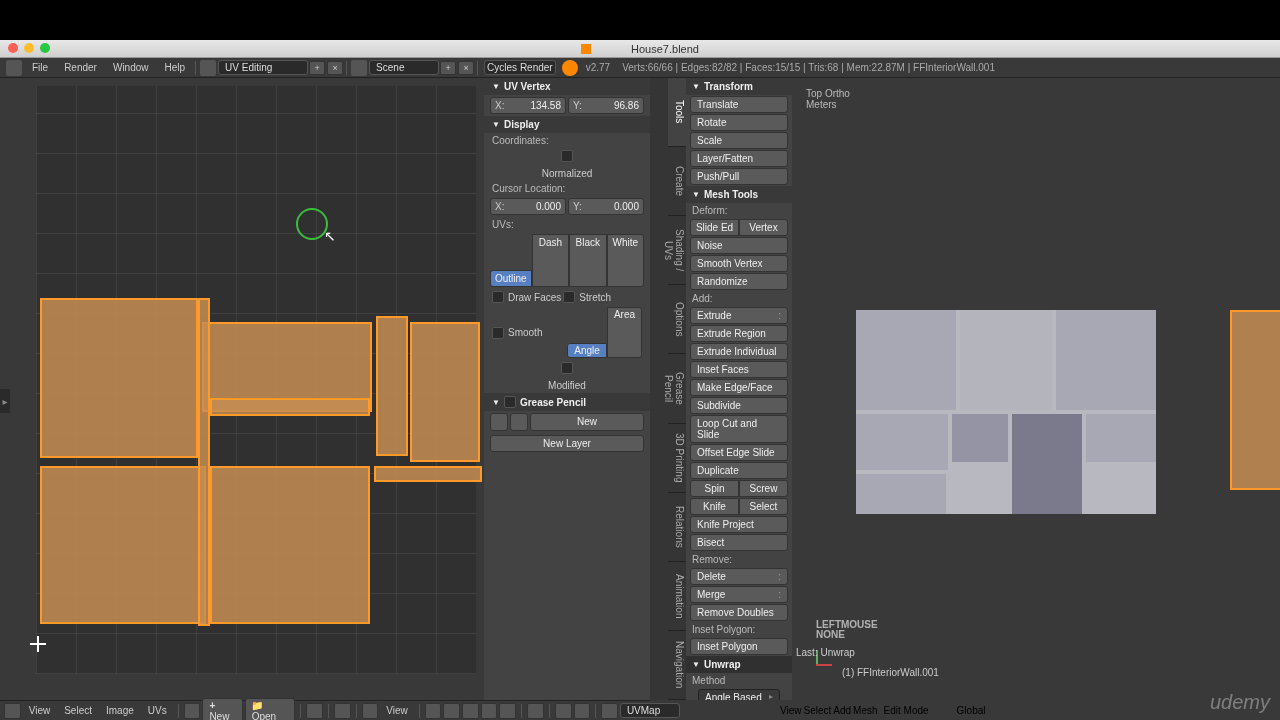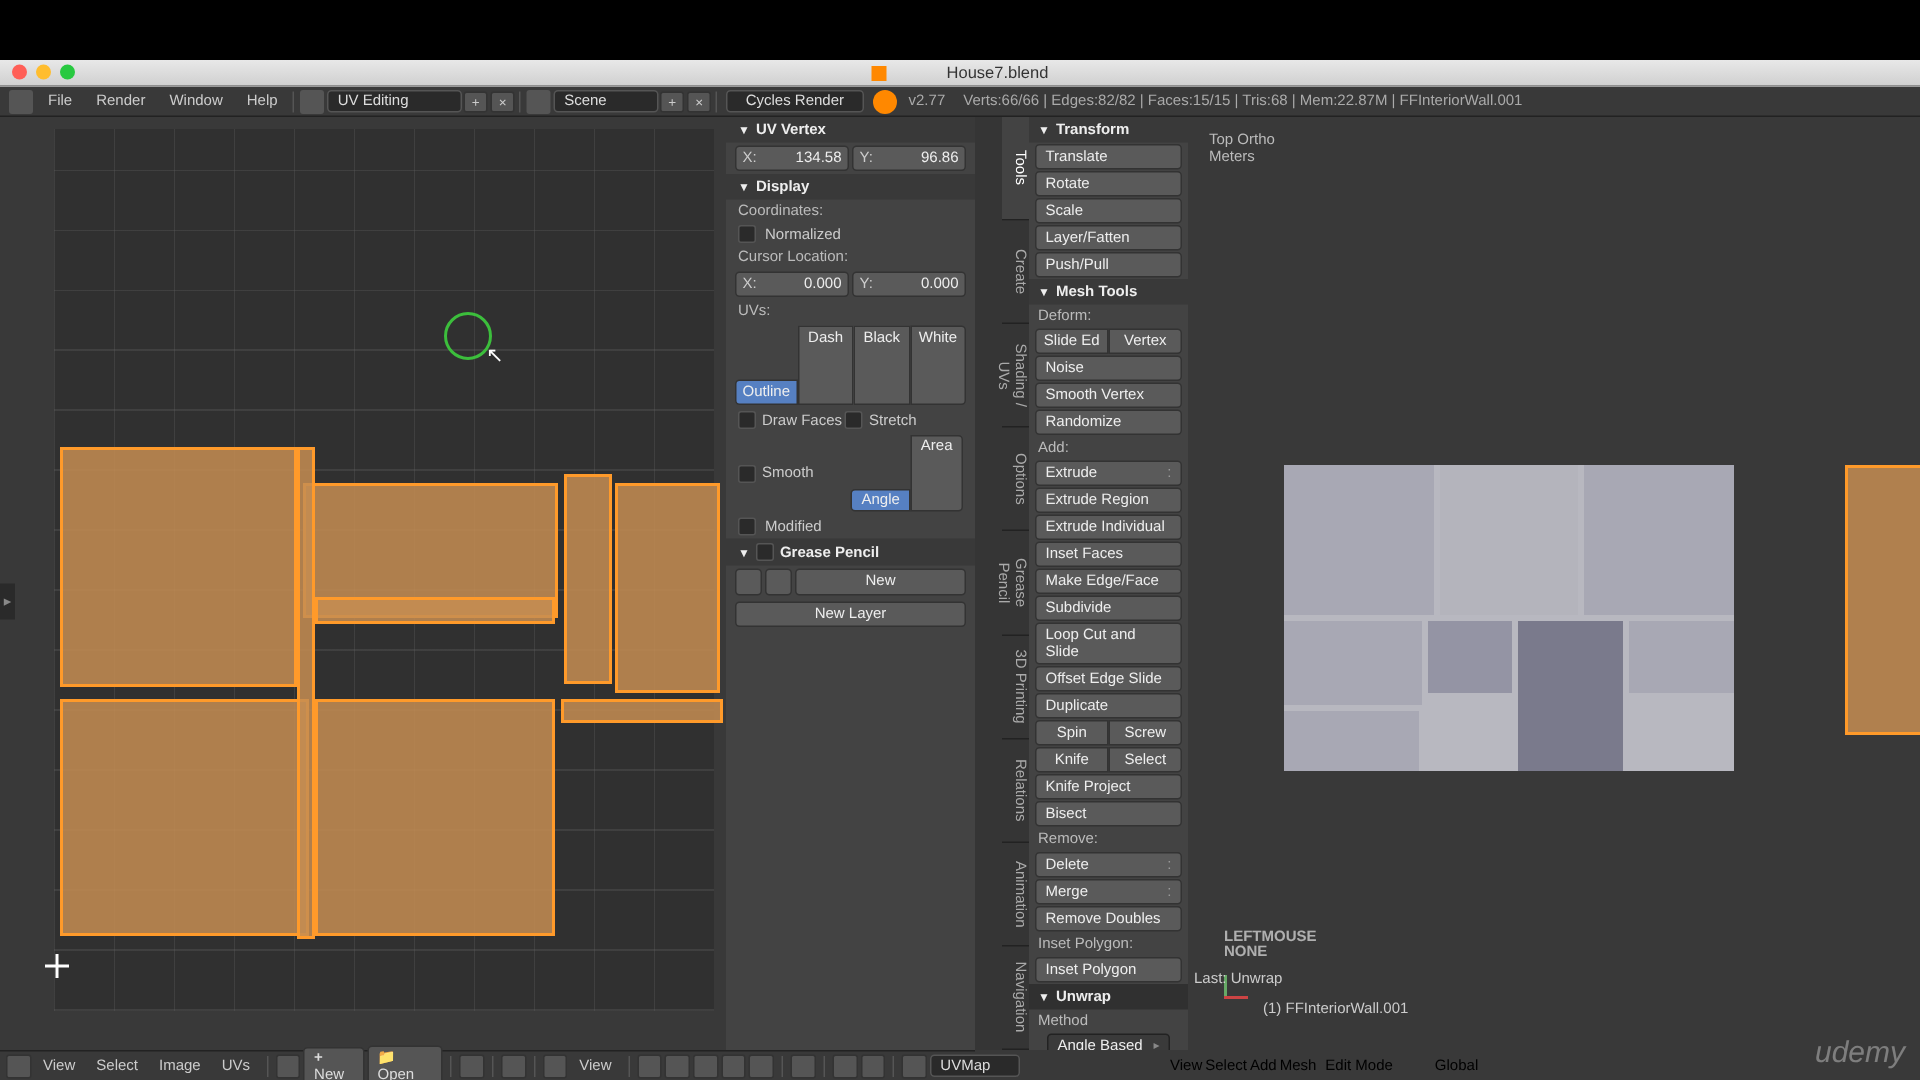--- a/index.html
+++ b/index.html
@@ -12,21 +12,21 @@
 .titlebar-text { font-size: 11px; color: #333; }
 .title-icon { width: 10px; height: 10px; background: #f80; margin-right: 4px; display: inline-block; }
 
 .menubar { height: 20px; background: #393939; display: flex; align-items: center; padding: 0 4px; border-bottom: 1px solid #222; }
 .menubar .mico { width: 16px; height: 16px; background: #555; margin: 0 2px; border-radius: 2px; }
 .menubar .mitem { padding: 2px 8px; color: #ccc; cursor: pointer; }
 .menubar .divider { width: 1px; height: 14px; background: #555; margin: 0 2px; }
 .menubar .dropdown { background: #2a2a2a; border: 1px solid #555; color: #ddd; padding: 1px 6px; font-size: 10px; min-width: 90px; border-radius: 3px; }
 .menubar .sm-btn { width: 16px; height: 14px; background: #555; border: 1px solid #333; margin: 0 1px; border-radius: 2px; font-size: 9px; color: #ccc; text-align: center; line-height: 12px; }
 .menubar .stats { color: #aaa; padding: 0 6px; font-size: 10px; }
-.menubar .engine { background: #2a2a2a; border: 1px solid #555; color: #ddd; padding: 1px 12px; border-radius: 3px; margin: 16px 4px; }
+.menubar .engine { background: #2a2a2a; border: 1px solid #555; color: #ddd; padding: 1px 2px; border-radius: 3px; margin: 16px 4px; }
 
 .body-area { display: flex; height: 622px; }
 
 .uv-area { width: 484px; position: relative; background: linear-gradient(#393939,#393939); }
 .uv-grid { position: absolute; left: 36px; top: 8px; width: 440px; height: 588px; background: 
   repeating-linear-gradient(0deg, rgba(100,100,100,.3) 0 1px, transparent 1px 40px),
   repeating-linear-gradient(90deg, rgba(100,100,100,.3) 0 1px, transparent 1px 40px),
   #303030; }
 .uv-face { position: absolute; background: rgba(198,141,82,.85); border: 2px solid #ff9a2a; }
 .uv-cursor { position: absolute; left: 30px; top: 558px; width: 16px; height: 16px; }
@@ -37,21 +37,21 @@
 .uv-pointer { position: absolute; left: 324px; top: 150px; width: 10px; height: 14px; color: #fff; font-size: 14px; }
 .vert-tab { position: absolute; left: 0; top: 50%; width: 10px; height: 24px; background: #2a2a2a; display: flex; align-items: center; justify-content: center; color: #888; font-size: 10px; }
 
 .np-panel { width: 166px; background: #434343; overflow-y: auto; color: #ccc; padding-bottom: 6px; }
 .np-section-header { background: #393939; padding: 3px 8px; font-weight: bold; color: #eee; display: flex; align-items: center; }
 .np-section-header .tri { margin-right: 4px; font-size: 8px; }
 .np-row { display: flex; padding: 2px 6px; gap: 2px; }
 .np-field { flex: 1; background: #5a5a5a; border: 1px solid #333; border-radius: 3px; padding: 2px 4px; display: flex; justify-content: space-between; color: #eee; }
 .np-field .lbl { color: #ccc; }
 .np-label { padding: 2px 8px; color: #bbb; font-size: 10px; }
-.np-check { display: flex; align-items: flex-end; padding: 2px 8px; gap: 6px; }
+.np-check { display: flex; align-items: center; padding: 2px 8px; gap: 6px; flex-direction: column; }
 .np-check .box { width: 12px; height: 12px; background: #2a2a2a; border: 1px solid #555; border-radius: 2px; display: flex; align-items: center; justify-content: center; font-size: 9px; color: #fff; }
 .np-btnrow { display: flex; padding: 2px 6px; gap: 0; }
 .np-btn { flex: 1; background: #5a5a5a; border: 1px solid #333; padding: 2px 4px; text-align: center; color: #eee; font-size: 10px; }
 .np-btn.active { background: #5680c2; }
 .np-btn.active2 { background: #5680c2; }
 .np-btn.first { border-radius: 3px 0 0 3px; margin-top: 36px; }
 .np-btn.last { border-radius: 0 3px 3px 0; }
 .np-wide-btn { margin: 2px 6px; background: #5a5a5a; border: 1px solid #333; border-radius: 3px; padding: 2px; text-align: center; color: #eee; }
 .np-icn-btn { width: 18px; height: 18px; background: #5a5a5a; border: 1px solid #333; border-radius: 3px; margin-left: 6px; }
 

